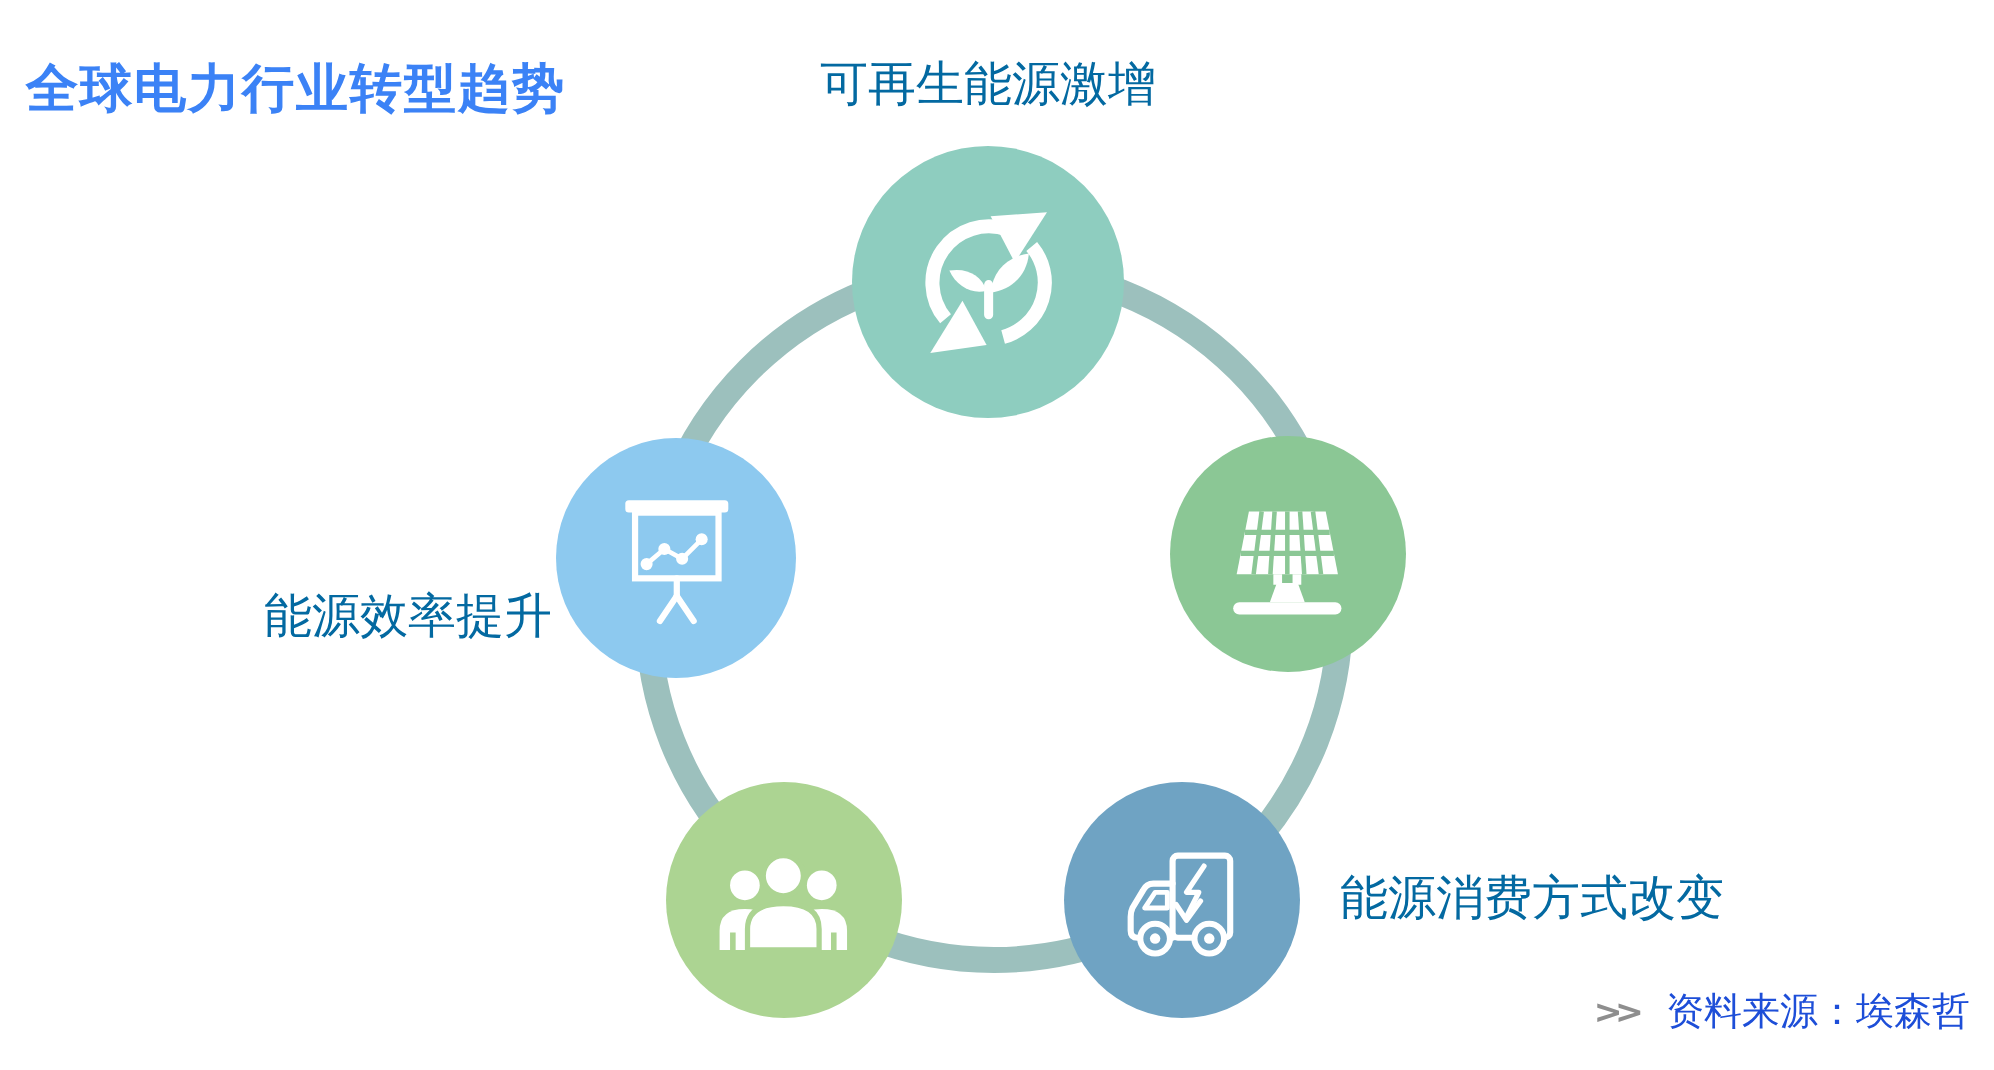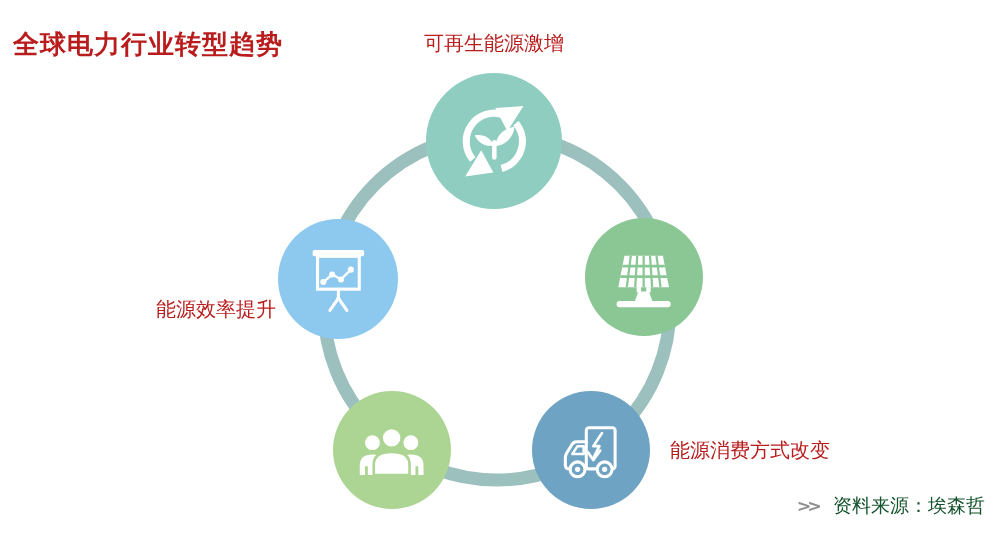--- a/index.html
+++ b/index.html
@@ -5,56 +5,56 @@
   html,body{margin:0;padding:0;background:#fff;}
   .canvas{
     position:relative;
     width:997px;height:535px;
     background:#ffffff;
     overflow:hidden;
     font-family:"Liberation Sans", sans-serif;
   }
   .title{
     position:absolute;left:13px;top:30px;
-    font-size:26px;font-weight:bold;color:#b91c1c;
+    font-size:26px;font-weight:bold;color:#3b82f6;
     letter-spacing:1px;line-height:1.1;
   }
   .ring{position:absolute;left:0;top:0;}
   .node{
     position:absolute;border-radius:50%;
     display:flex;align-items:center;justify-content:center;
   }
   .node svg{width:74%;height:74%;display:block;}
   .node-renewable{left:426px;top:73px;width:136px;height:136px;}
   .node-solar{left:585px;top:218px;width:118px;height:118px;}
   .node-truck{left:532px;top:391px;width:118px;height:118px;}
   .node-people{left:333px;top:391px;width:118px;height:118px;}
   .node-present{left:278px;top:219px;width:120px;height:120px;}
   .node-label{
     position:absolute;
     font-family:"Liberation Serif","DejaVu Serif",serif;
-    font-size:20px;color:#b91c1c;white-space:nowrap;line-height:28px;
+    font-size:24px;color:#0369a1;white-space:nowrap;line-height:28px;
   }
   .label-renewable{left:494px;top:29px;transform:translateX(-50%);}
   .label-solar{left:716px;top:263px;}
   .label-truck{left:670px;top:436px;}
   .label-people{right:690px;top:436px;}
   .label-efficiency{right:721px;top:263px;margin-top:32px;}
   .source{
     position:absolute;right:12px;top:493px;
     display:flex;align-items:center;gap:14px;
   }
   .source-marker{
     font-weight:bold;font-size:21px;color:#8e8e8e;
     letter-spacing:-2px;transform:scaleY(0.85);
     font-family:"DejaVu Sans Mono",monospace;
   }
   .source-text{
     font-family:"Liberation Serif","DejaVu Serif",serif;
-    font-size:19px;color:#14532d;white-space:nowrap;
+    font-size:19px;color:#1d4ed8;white-space:nowrap;
   }
 </style>
 </head>
 <body>
 
 <div class="canvas">
 
   <div class="title">全球电力行业转型趋势</div>
 
   <svg class="ring" width="997" height="535" viewBox="0 0 997 535">

